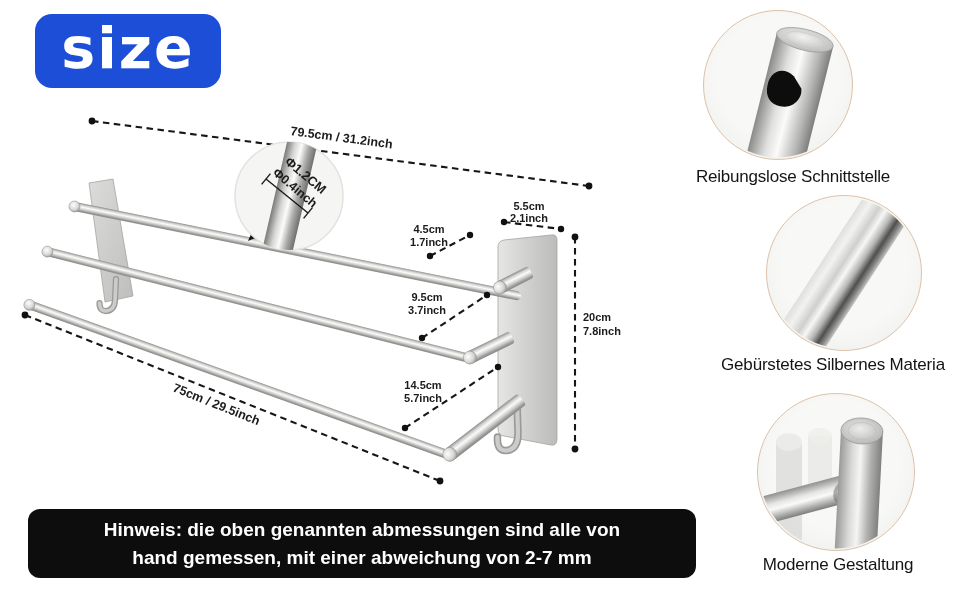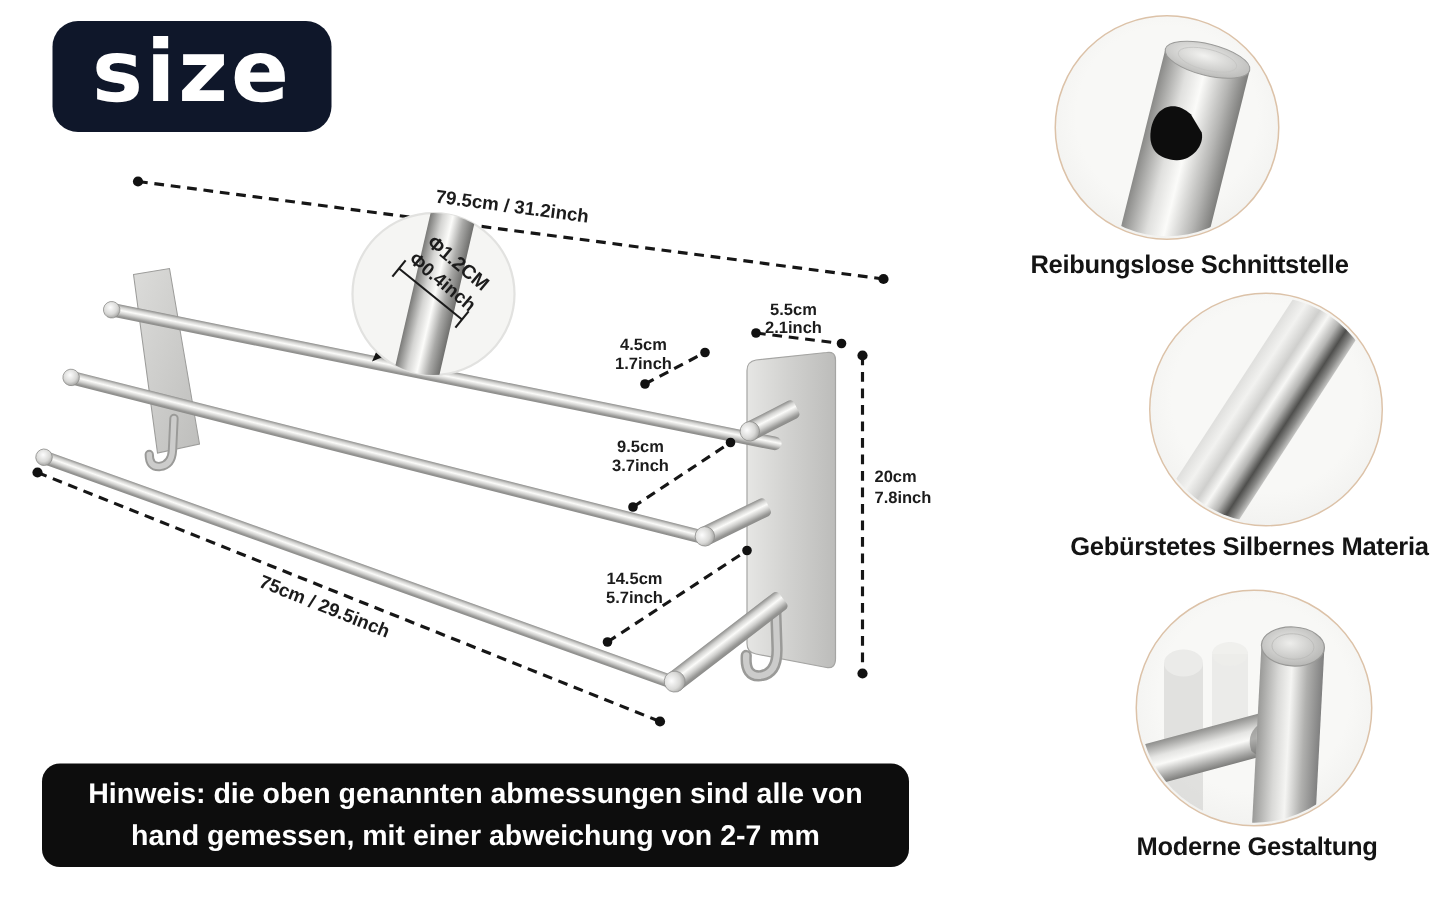--- a/index.html
+++ b/index.html
@@ -1,28 +1,28 @@
 <!DOCTYPE html>
 <html><head>
 <meta charset="utf-8">
 <style>
   html,body{margin:0;padding:0;background:#fff;}
   #canvas{position:relative;width:970px;height:600px;background:#ffffff;overflow:hidden;
           font-family:"Liberation Sans",sans-serif;}
   .abs{position:absolute;}
-  #logo{left:35px;top:14px;width:186px;height:74px;background:#0f172a;border-radius:17px;
+  #logo{left:35px;top:14px;width:186px;height:74px;background:#1d4ed8;border-radius:17px;
         display:flex;align-items:center;justify-content:center;text-align:center;}
   #logo span{color:#fff;font-size:57px;font-weight:bold;letter-spacing:2px;
              font-family:"DejaVu Sans",sans-serif;transform:translateY(-3px);}
-  .feature-label{font-size:17px;font-weight:bold;color:#141414;text-align:center;
+  .feature-label{font-size:17px;font-weight:normal;color:#141414;text-align:center;
                  letter-spacing:-0.2px;white-space:nowrap;}
   .circle-callout{border-radius:50%;overflow:hidden;border:1.5px solid #dcc2a8;
                   background:radial-gradient(circle at 50% 45%, #f8f8f6 55%, #ebebe9 100%);}
   .circle-callout svg{display:block;}
-  #notice{left:28px;top:509px;width:578px;height:69px;background:#0d0d0d;border-radius:12px;
+  #notice{left:28px;top:509px;width:668px;height:69px;background:#0d0d0d;border-radius:12px;
           display:flex;flex-direction:column;align-items:center;justify-content:center;}
   #notice div{color:#ffffff;font-size:19px;font-weight:bold;line-height:28px;white-space:nowrap;}
   svg text{font-family:"Liberation Sans",sans-serif;font-weight:bold;fill:#1c1c1c;}
   .dimline{stroke:#161616;stroke-width:2.1;stroke-dasharray:6.5 4.5;fill:none;}
   .dimdot{fill:#111;}
 </style>
 </head>
 <body>
 
 <div id="canvas">

